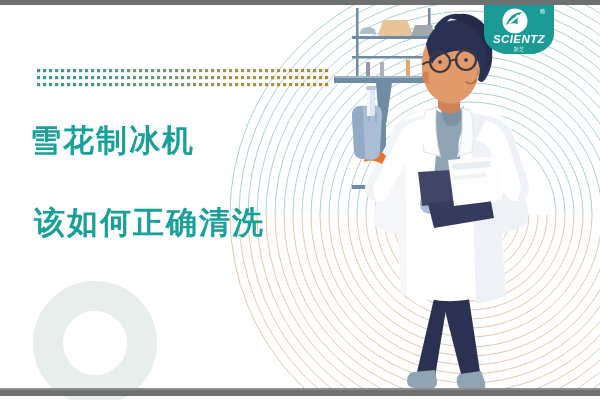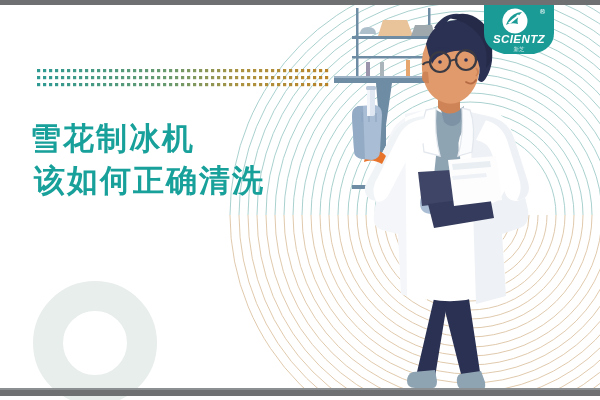--- a/index.html
+++ b/index.html
@@ -58,30 +58,31 @@
     z-index: 6;
   }
   
   .headline {
     position: absolute;
     left: 30px;
     top: 120px;
     z-index: 10;
   }
   .headline .line {
-    font-family: Liberation Mono, monospace;
+    font-family: Liberation Sans, sans-serif;
     font-size: 31px;
     font-weight: bold;
     letter-spacing: 2px;
     color: #18a09a;
     line-height: 42px;
     white-space: nowrap;
   }
   .headline .line.two {
     margin-left: 4px;
+    margin-top: 40px;
   }
   
   .logo {
     position: absolute;
     left: 484px;
     top: 3px;
     width: 70px;
     height: 52px;
     z-index: 30;
   }

